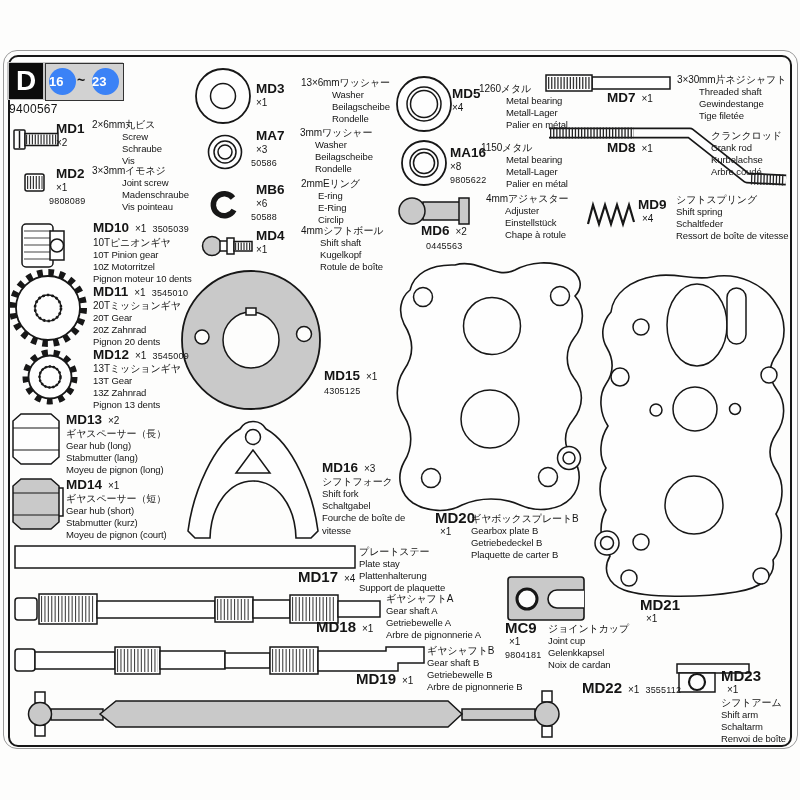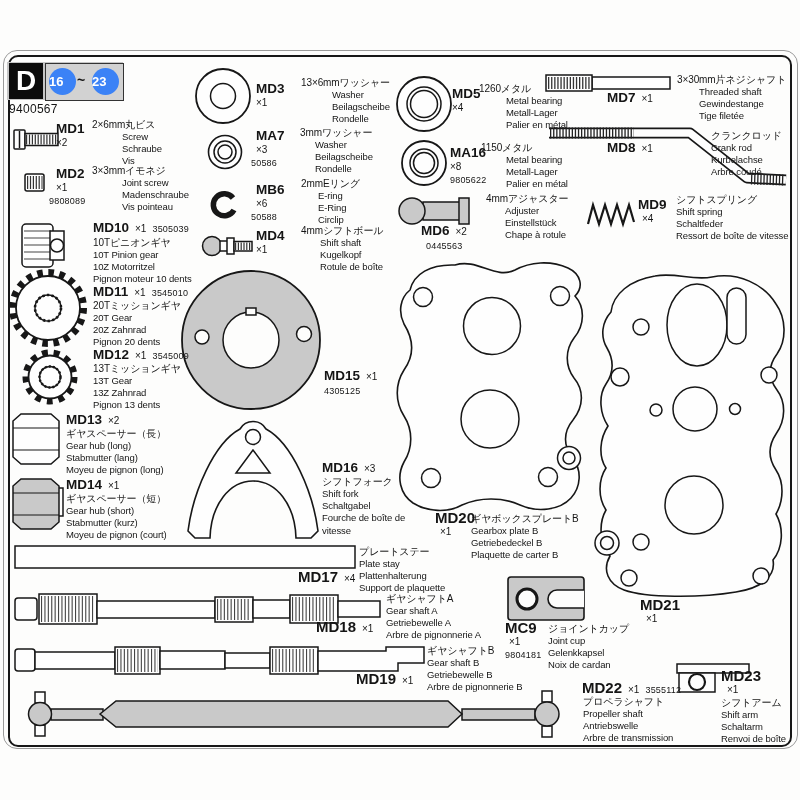--- a/index.html
+++ b/index.html
@@ -363,26 +363,20 @@
   <div class="desc" style="left:427px;top:644px">
     <div class="ln ja">ギヤシャフトB</div>
     <div class="ln">Gear shaft B</div>
     <div class="ln">Getriebewelle B</div>
     <div class="ln">Arbre de pignonnerie B</div>
   </div>
 
   <div class="idblk" style="left:582px;top:681px">
     <span class="pid big">MD22</span><span class="pqty gap">×1</span><span class="pcode gap">3555112</span>
   </div>
-  <div class="desc" style="left:583px;top:695px">
-    <div class="ln ja">プロペラシャフト</div>
-    <div class="ln">Propeller shaft</div>
-    <div class="ln">Antriebswelle</div>
-    <div class="ln">Arbre de transmission</div>
-  </div>
 
   <div class="idblk" style="left:256px;top:82px">
     <div class="pid">MD3</div>
     <div class="pqty qrow">×1</div>
   </div>
   <div class="desc" style="left:332px;top:76px">
     <div class="ln ja" style="margin-left:-31px">13×6mmワッシャー</div>
     <div class="ln">Washer</div>
     <div class="ln">Beilagscheibe</div>
     <div class="ln">Rondelle</div>

